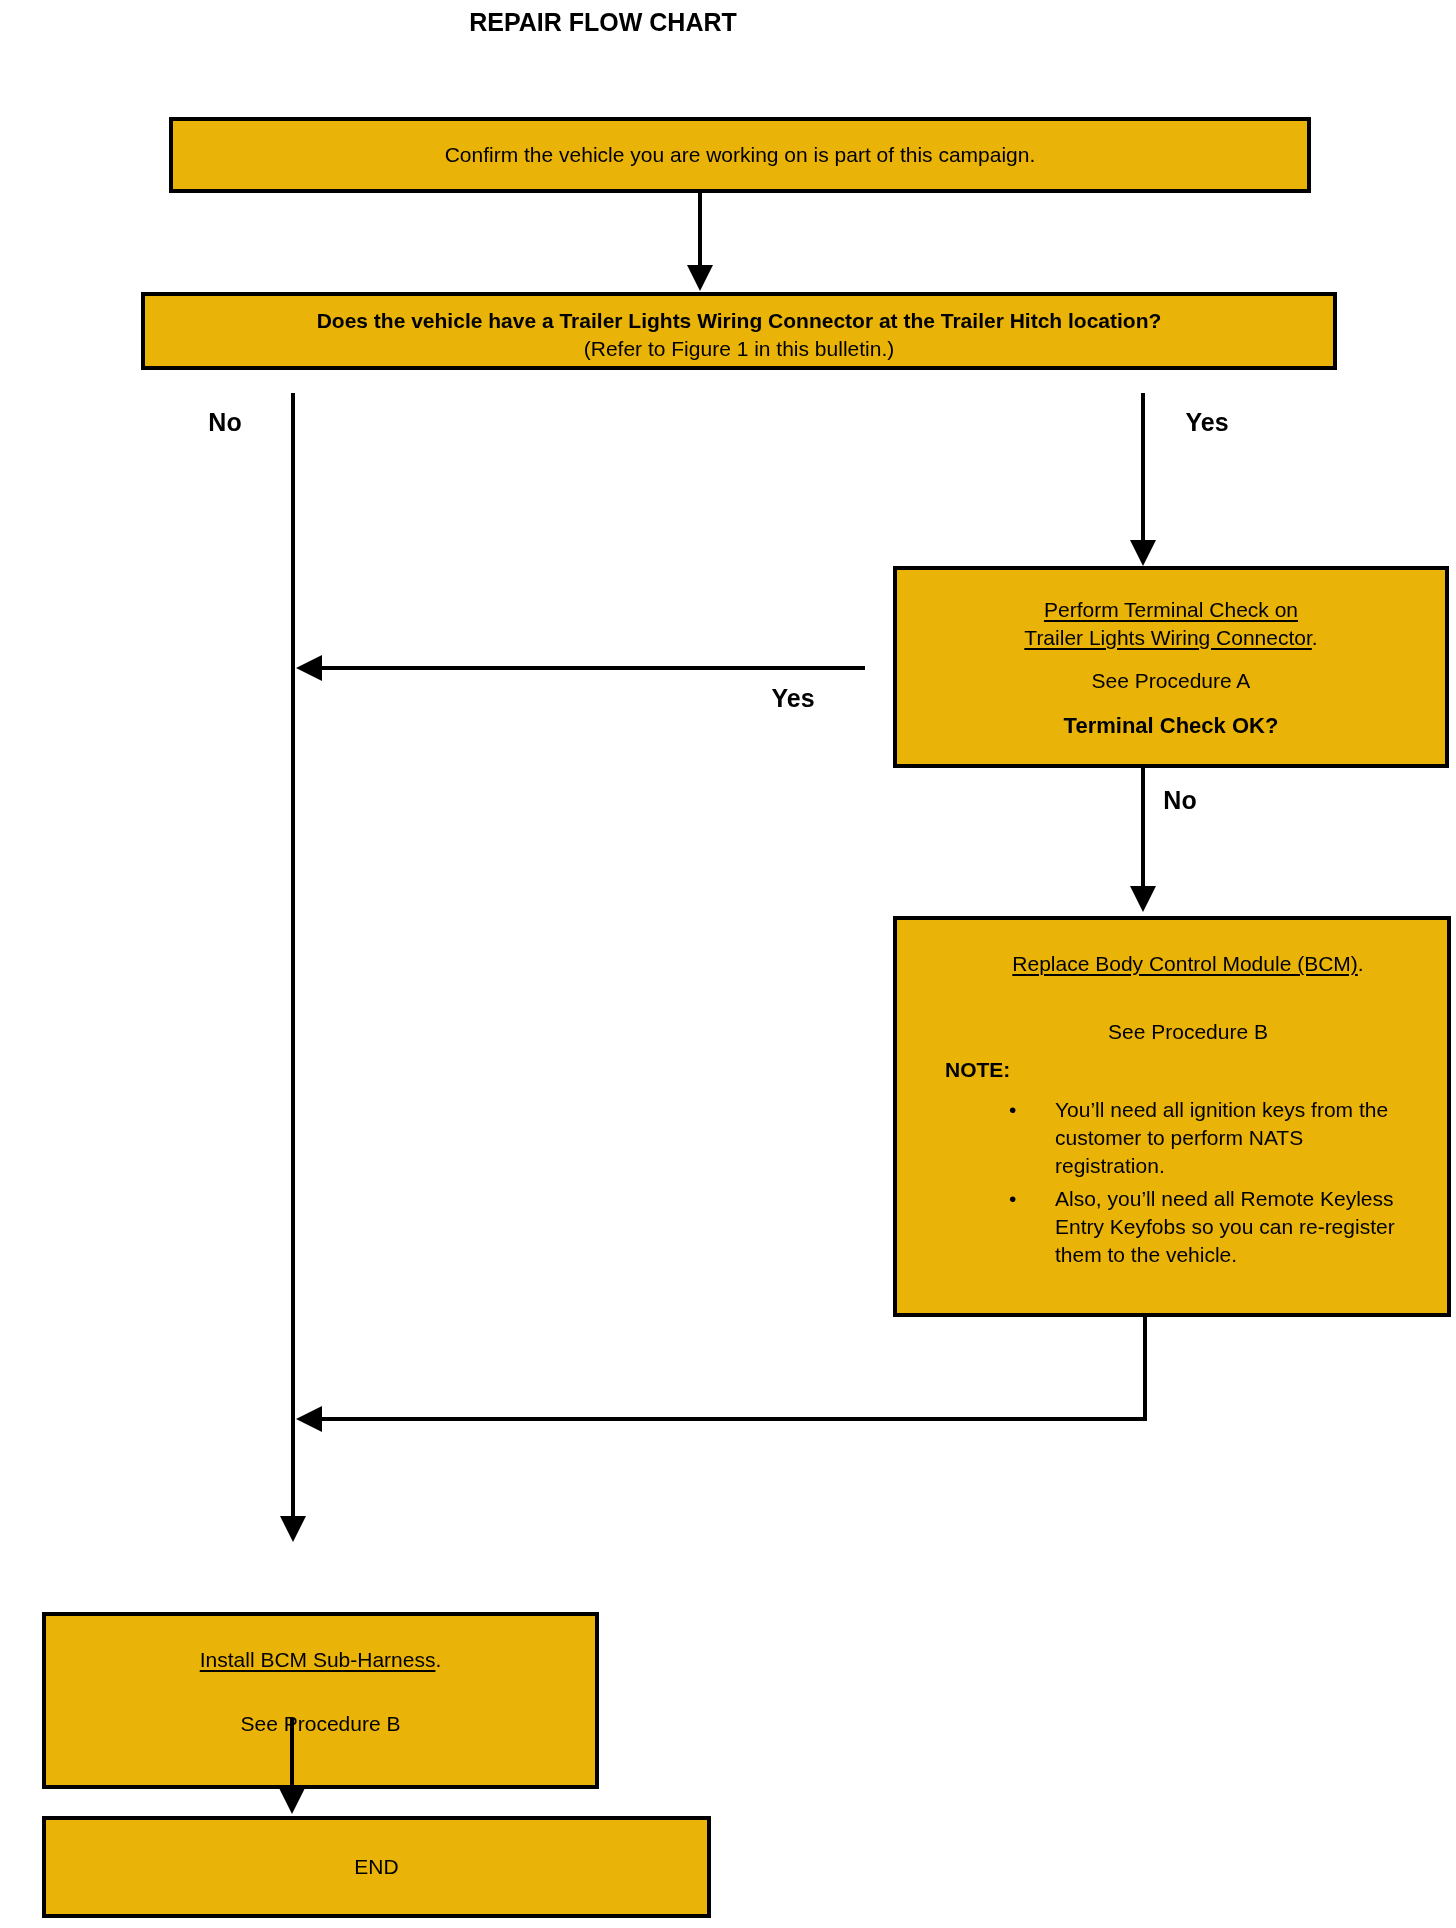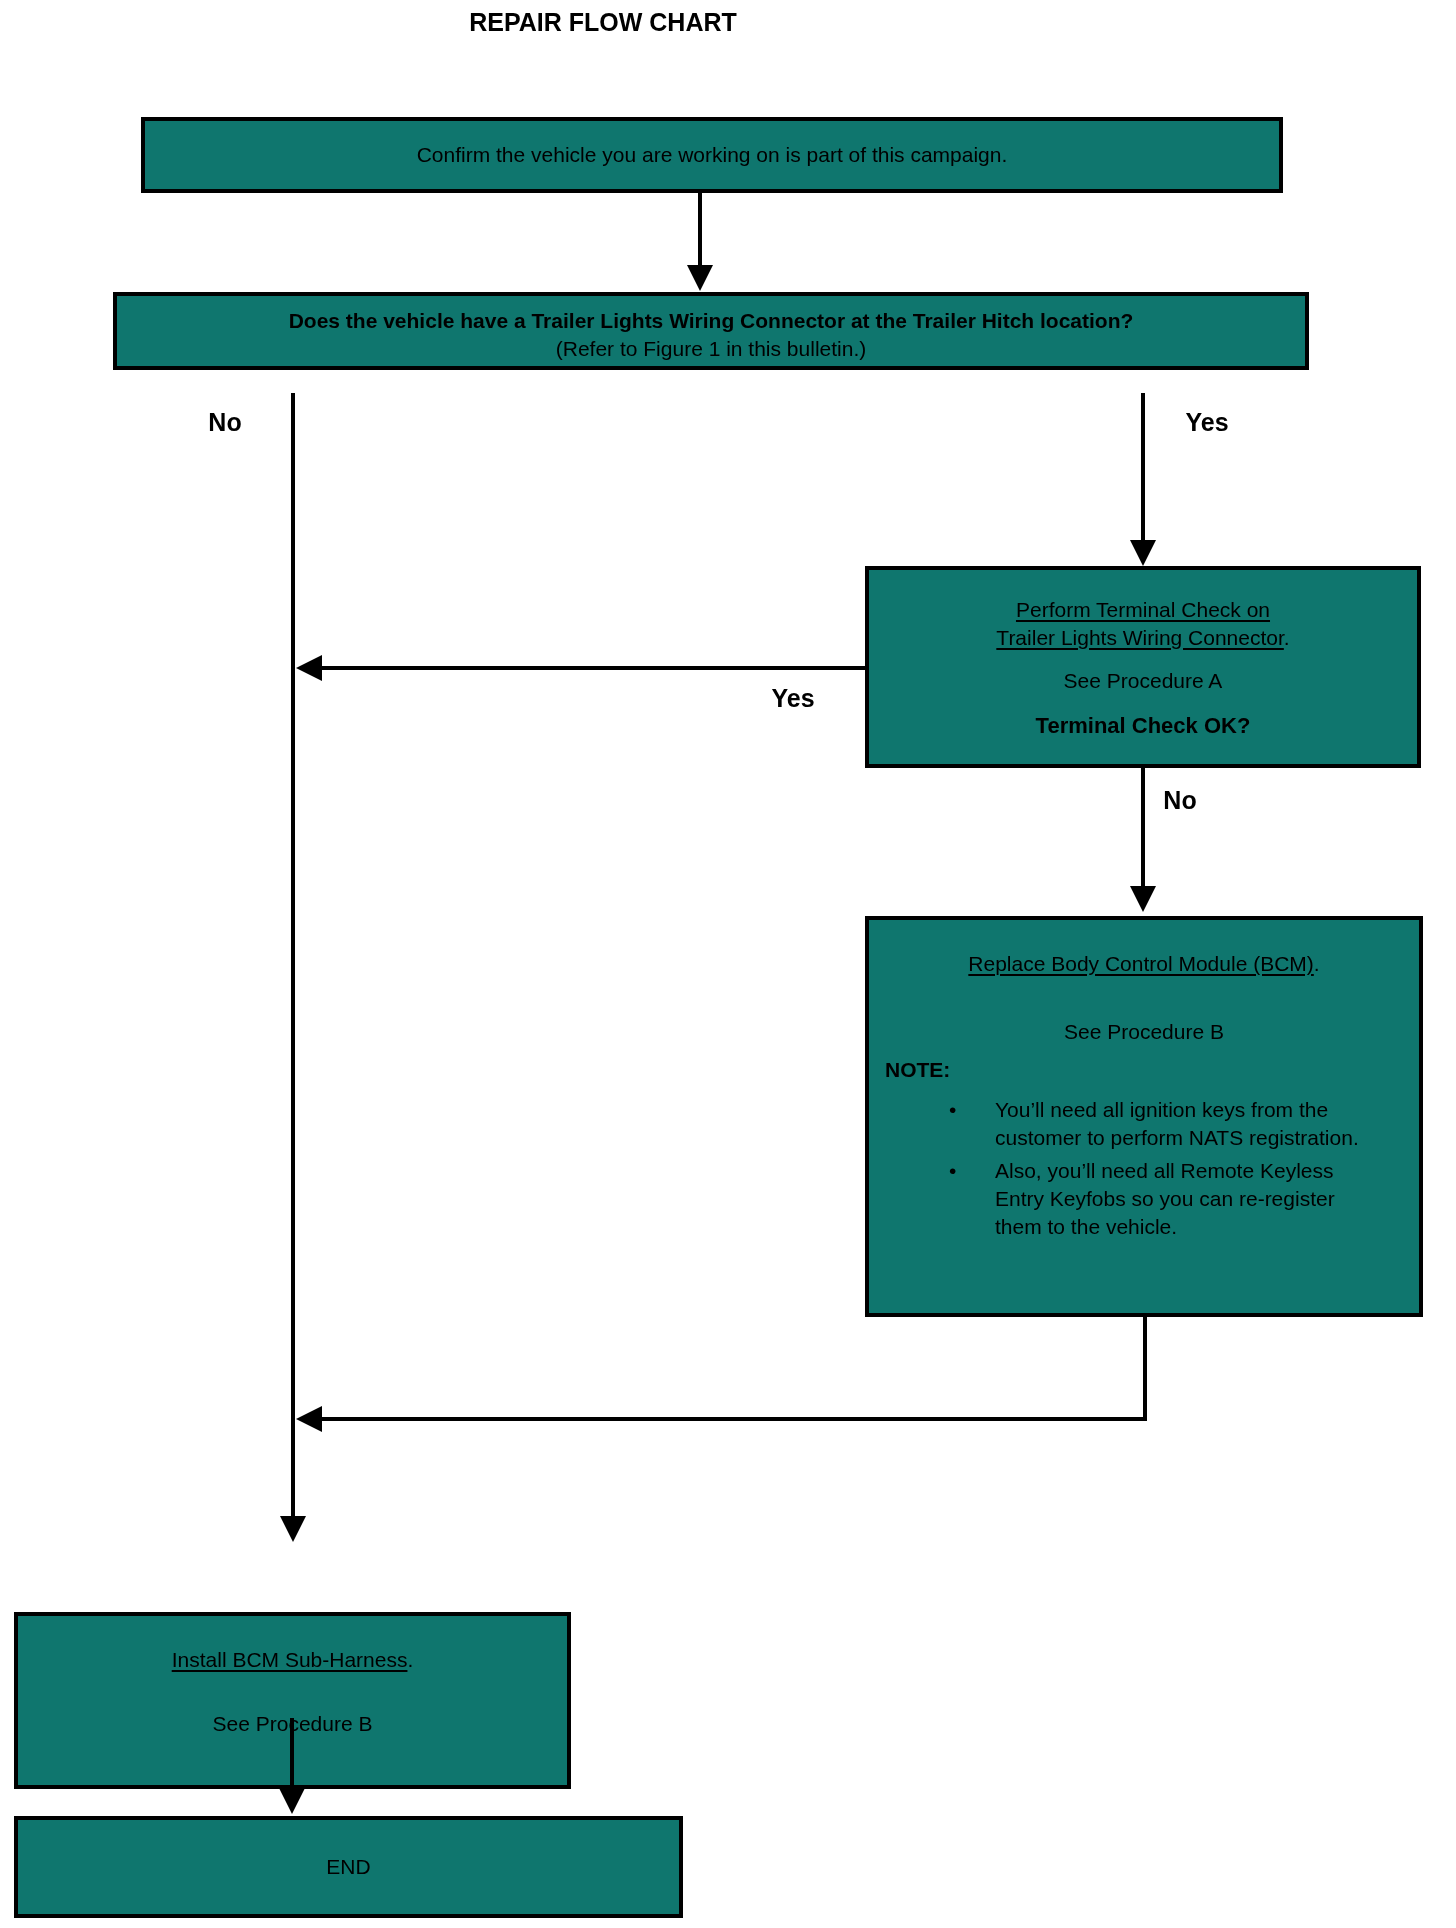--- a/index.html
+++ b/index.html
@@ -8,22 +8,22 @@
     background:#ffffff; color:#000000;
     font-family:"Liberation Sans", sans-serif;
     overflow:hidden;
   }
   .title {
     position:absolute; left:253px; top:8px; width:700px;
     text-align:center; font-size:25px; font-weight:bold;
   }
   .box {
     position:absolute; box-sizing:border-box;
-    border:4px solid #000; background:#0f766e;
-    text-align:center; font-size:21px; line-height:28px;
+    border:4px solid #000; background:#eab308;
+    text-align:center; font-size:21px; line-height:28px;margin-left:28px;
   }
   .vline, .hline { position:absolute; background:#000; }
   .ah-down {
     position:absolute; width:0; height:0;
     border-left:13px solid transparent; border-right:13px solid transparent;
     border-top:26px solid #000;
   }
   .ah-left {
     position:absolute; width:0; height:0;
     border-top:13px solid transparent; border-bottom:13px solid transparent;
@@ -92,21 +92,21 @@
   </div>
 
   <div class="hline" style="left:300px; top:666px; width:565px; height:4px;"></div>
   <div class="ah-left" style="left:296px; top:655px;"></div>
   <div class="blabel" style="left:793px; top:684px;">Yes</div>
 
   <div class="vline" style="left:1141px; top:768px; width:4px; height:120px;"></div>
   <div class="ah-down" style="left:1130px; top:886px;"></div>
   <div class="blabel" style="left:1180px; top:786px;">No</div>
 
-  <div class="box" style="left:865px; top:916px; width:558px; height:401px;">
+  <div class="box" style="left:865px; top:916px; width:558px; height:401px;padding-left:32px;">
     <div class="rb-title"><span class="u">Replace Body Control Module (BCM)</span><span>.</span></div>
     <div class="rb-see">See Procedure B</div>
     <div class="rb-note">NOTE:</div>
     <div class="rb-bullets">
       <div class="bullet-row">
         <span class="bullet-dot">•</span>
         <span class="bullet-text">You’ll need all ignition keys from the customer to perform NATS registration.</span>
       </div>
       <div class="bullet-row">
         <span class="bullet-dot">•</span>

